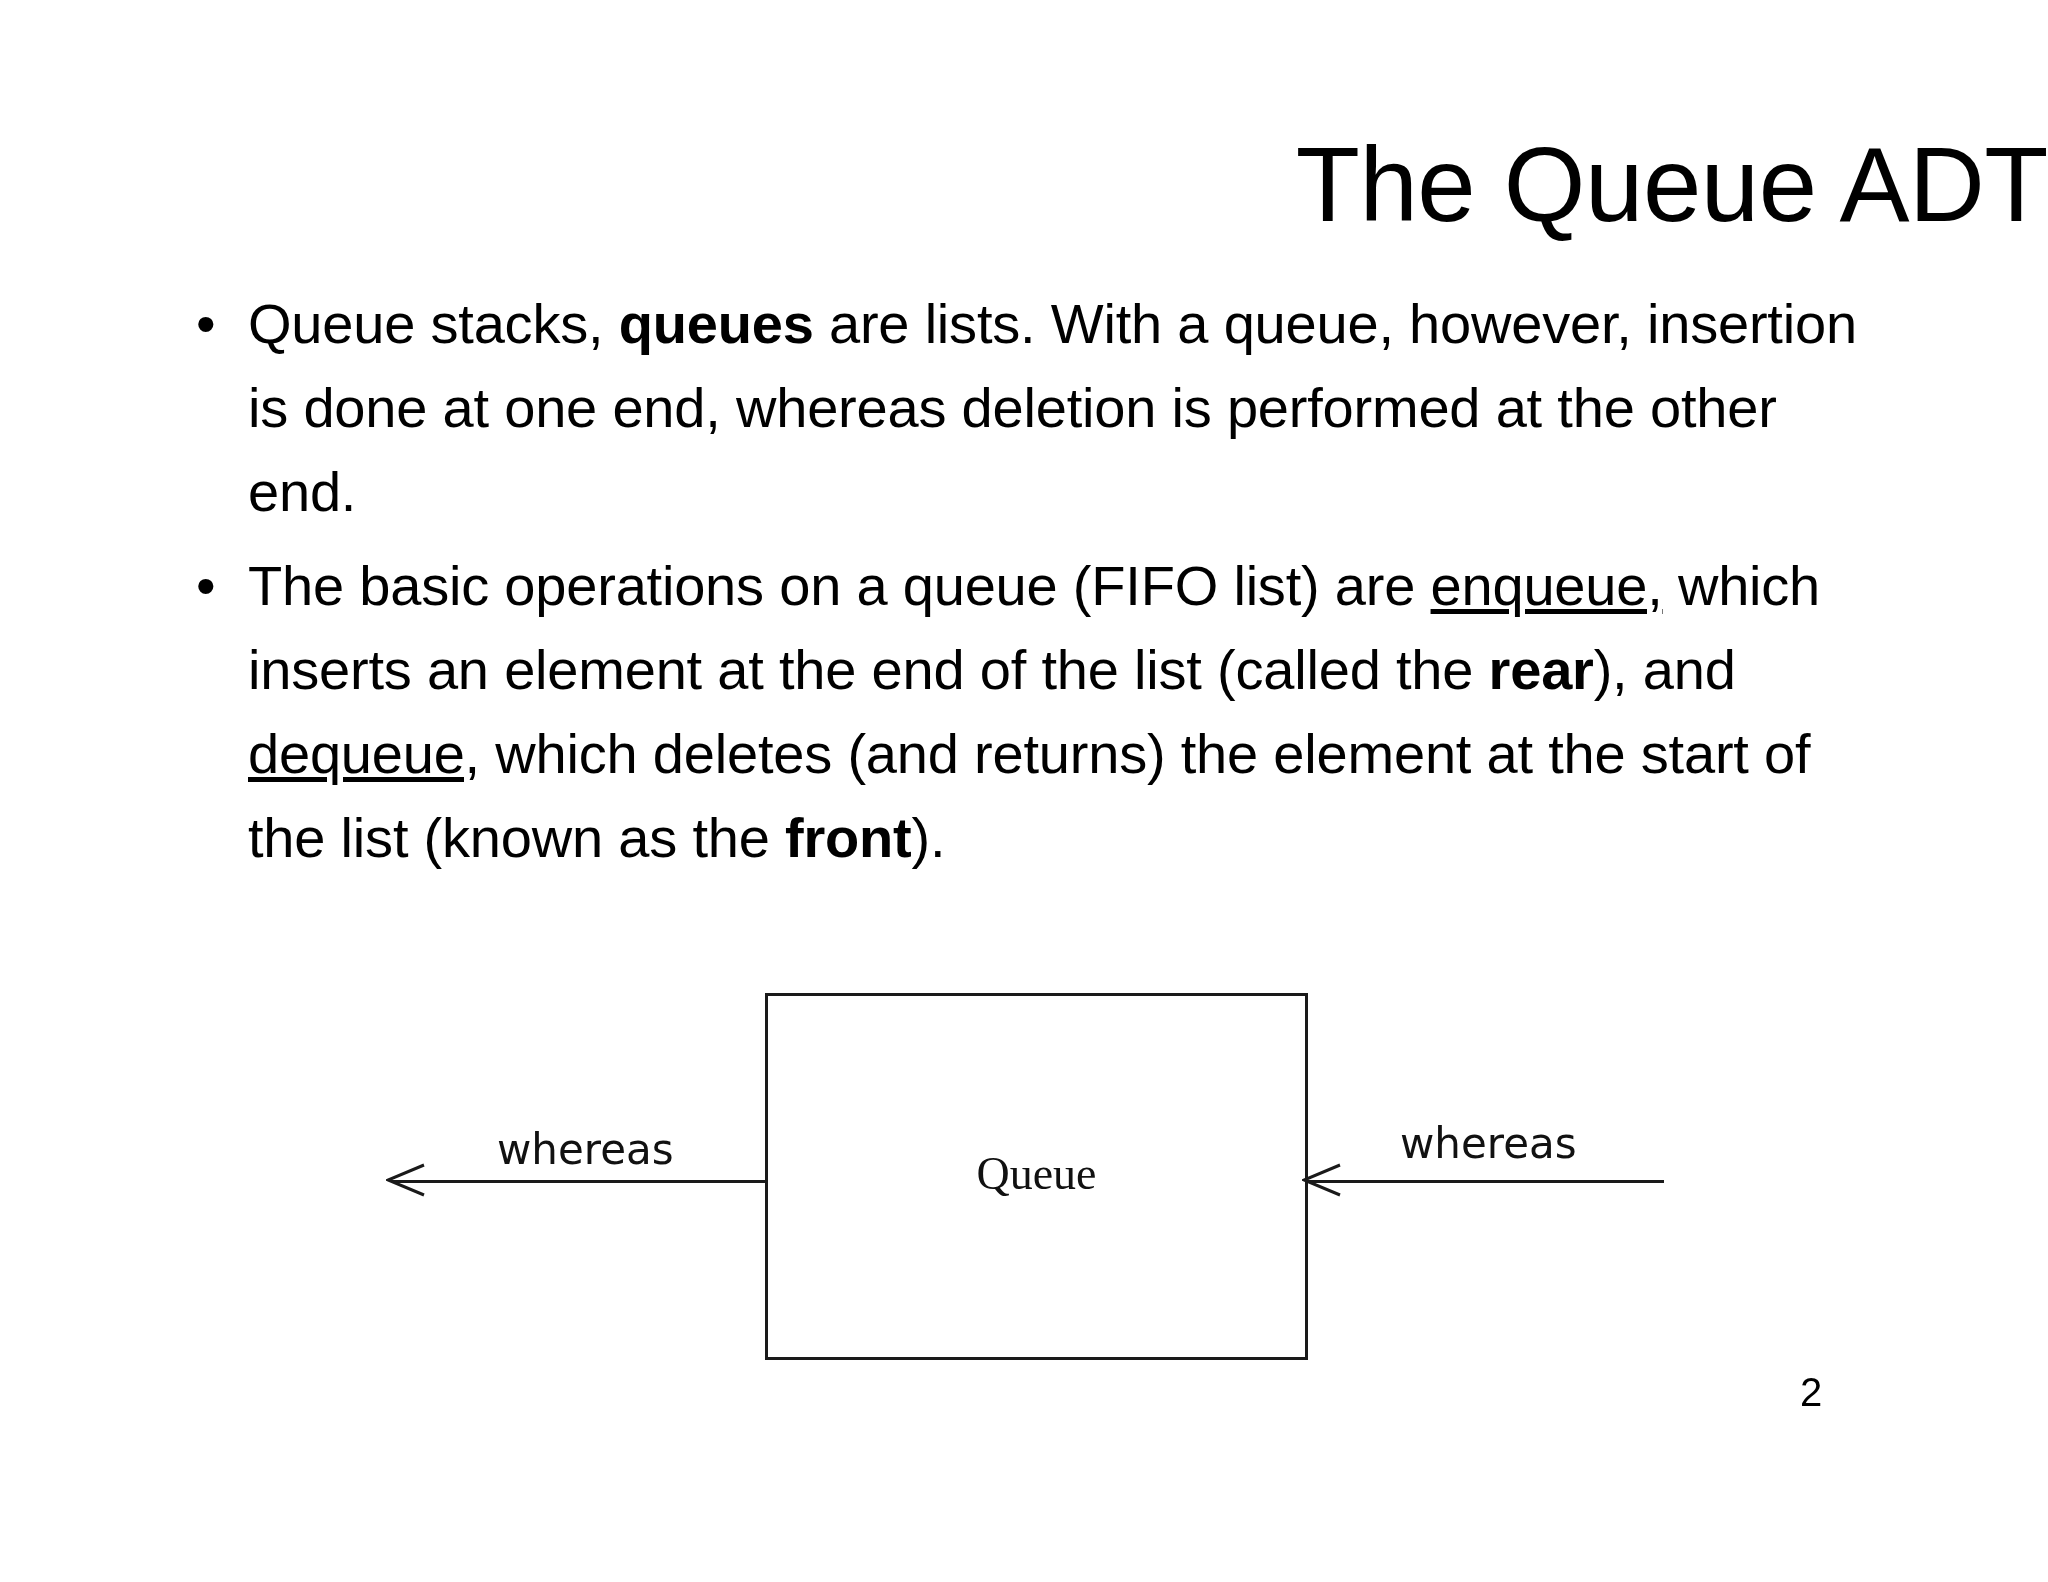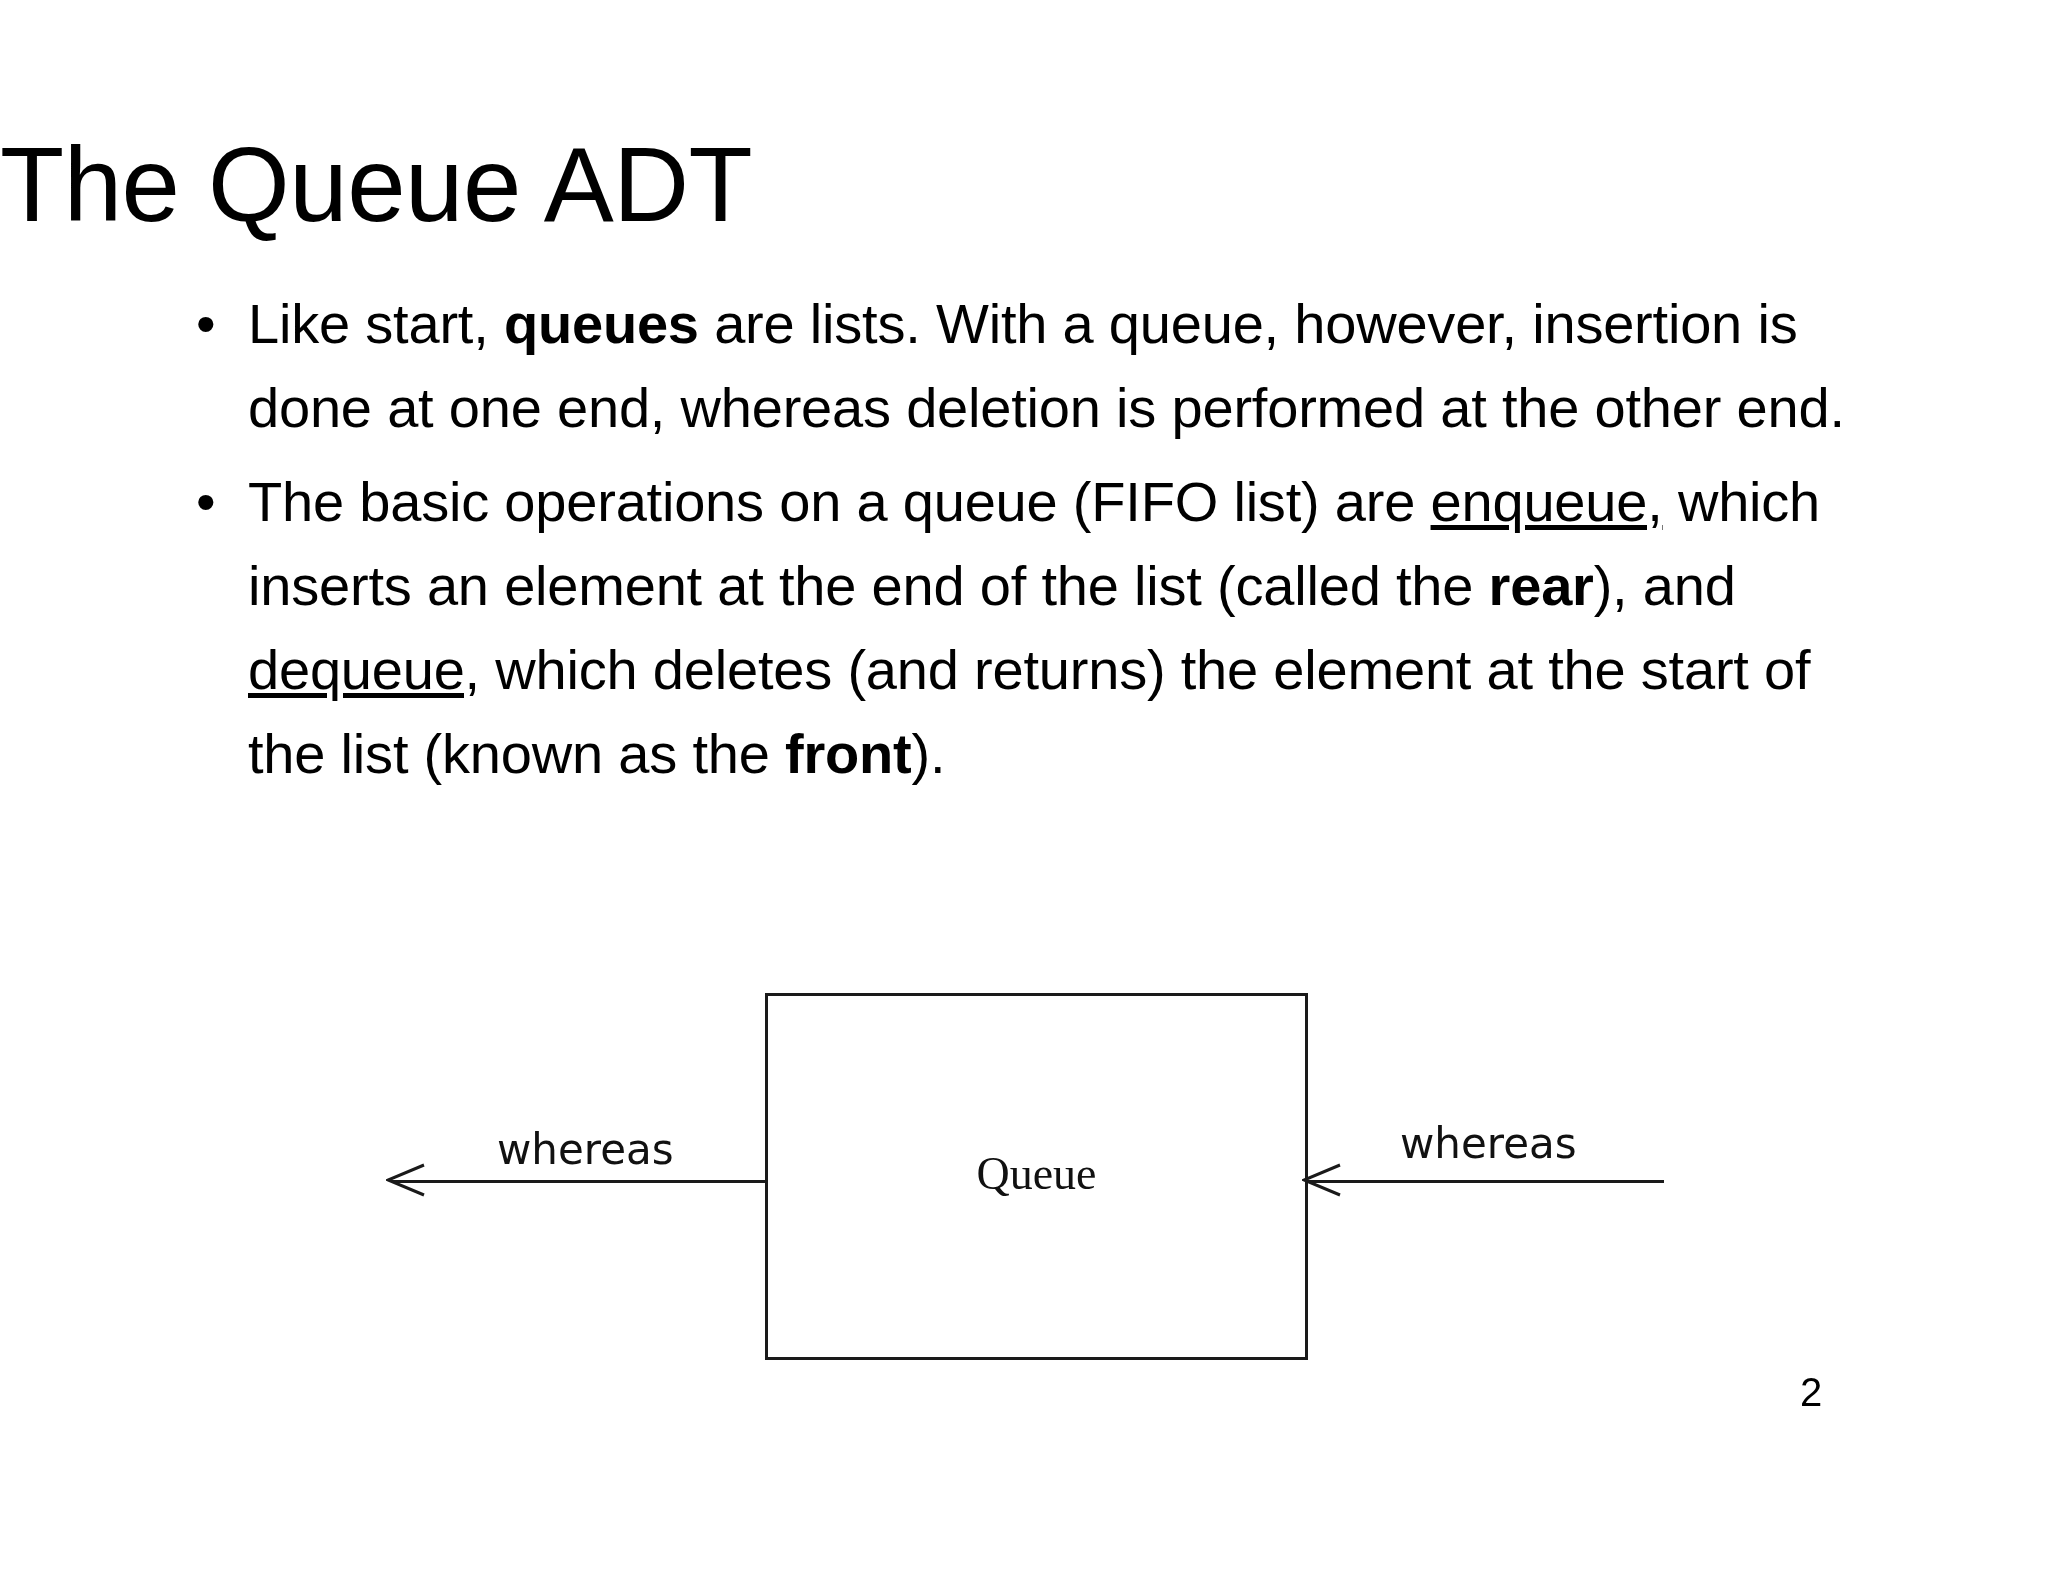--- a/index.html
+++ b/index.html
@@ -21,21 +21,21 @@
     inset: 0;
     background: #ffffff;
   }
 
   
   #slide-title {
     position: absolute;
     left: 0;
     top: 130px;
     width: 2048px;
-    text-align: left;
+    text-align: right;
     font-family: "Liberation Sans", sans-serif;
     font-size: 105px;
     line-height: 1.05;
     font-weight: 400;
     letter-spacing: -0.5px;
     color: #000000;
     white-space: nowrap;
   }
 
   
@@ -166,21 +166,21 @@
 <body>
 
 <div id="slide">
 
   <div id="slide-title">The Queue ADT</div>
 
   <div id="body-content">
 
     <div class="bullet-row">
       <div class="bullet-marker">•</div>
-      <div class="bullet-text"><span>Like start, </span><span class="b">queues</span><span> are lists. With a queue, however, insertion is done at one end, whereas deletion is performed at the other end.</span></div>
+      <div class="bullet-text"><span>Queue stacks, </span><span class="b">queues</span><span> are lists. With a queue, however, insertion is done at one end, whereas deletion is performed at the other end.</span></div>
     </div>
 
     <div class="bullet-row">
       <div class="bullet-marker">•</div>
       <div class="bullet-text"><span>The basic operations on a queue (FIFO list) are </span><span class="u">enqueue,</span><span> which inserts an element at the end of the list (called the </span><span class="b">rear</span><span>), and </span><span class="u">dequeue,</span><span> which deletes (and returns) the element at the start of the list (known as the </span><span class="b">front</span><span>).</span></div>
     </div>
 
   </div>
 
   <div id="queue-diagram">

